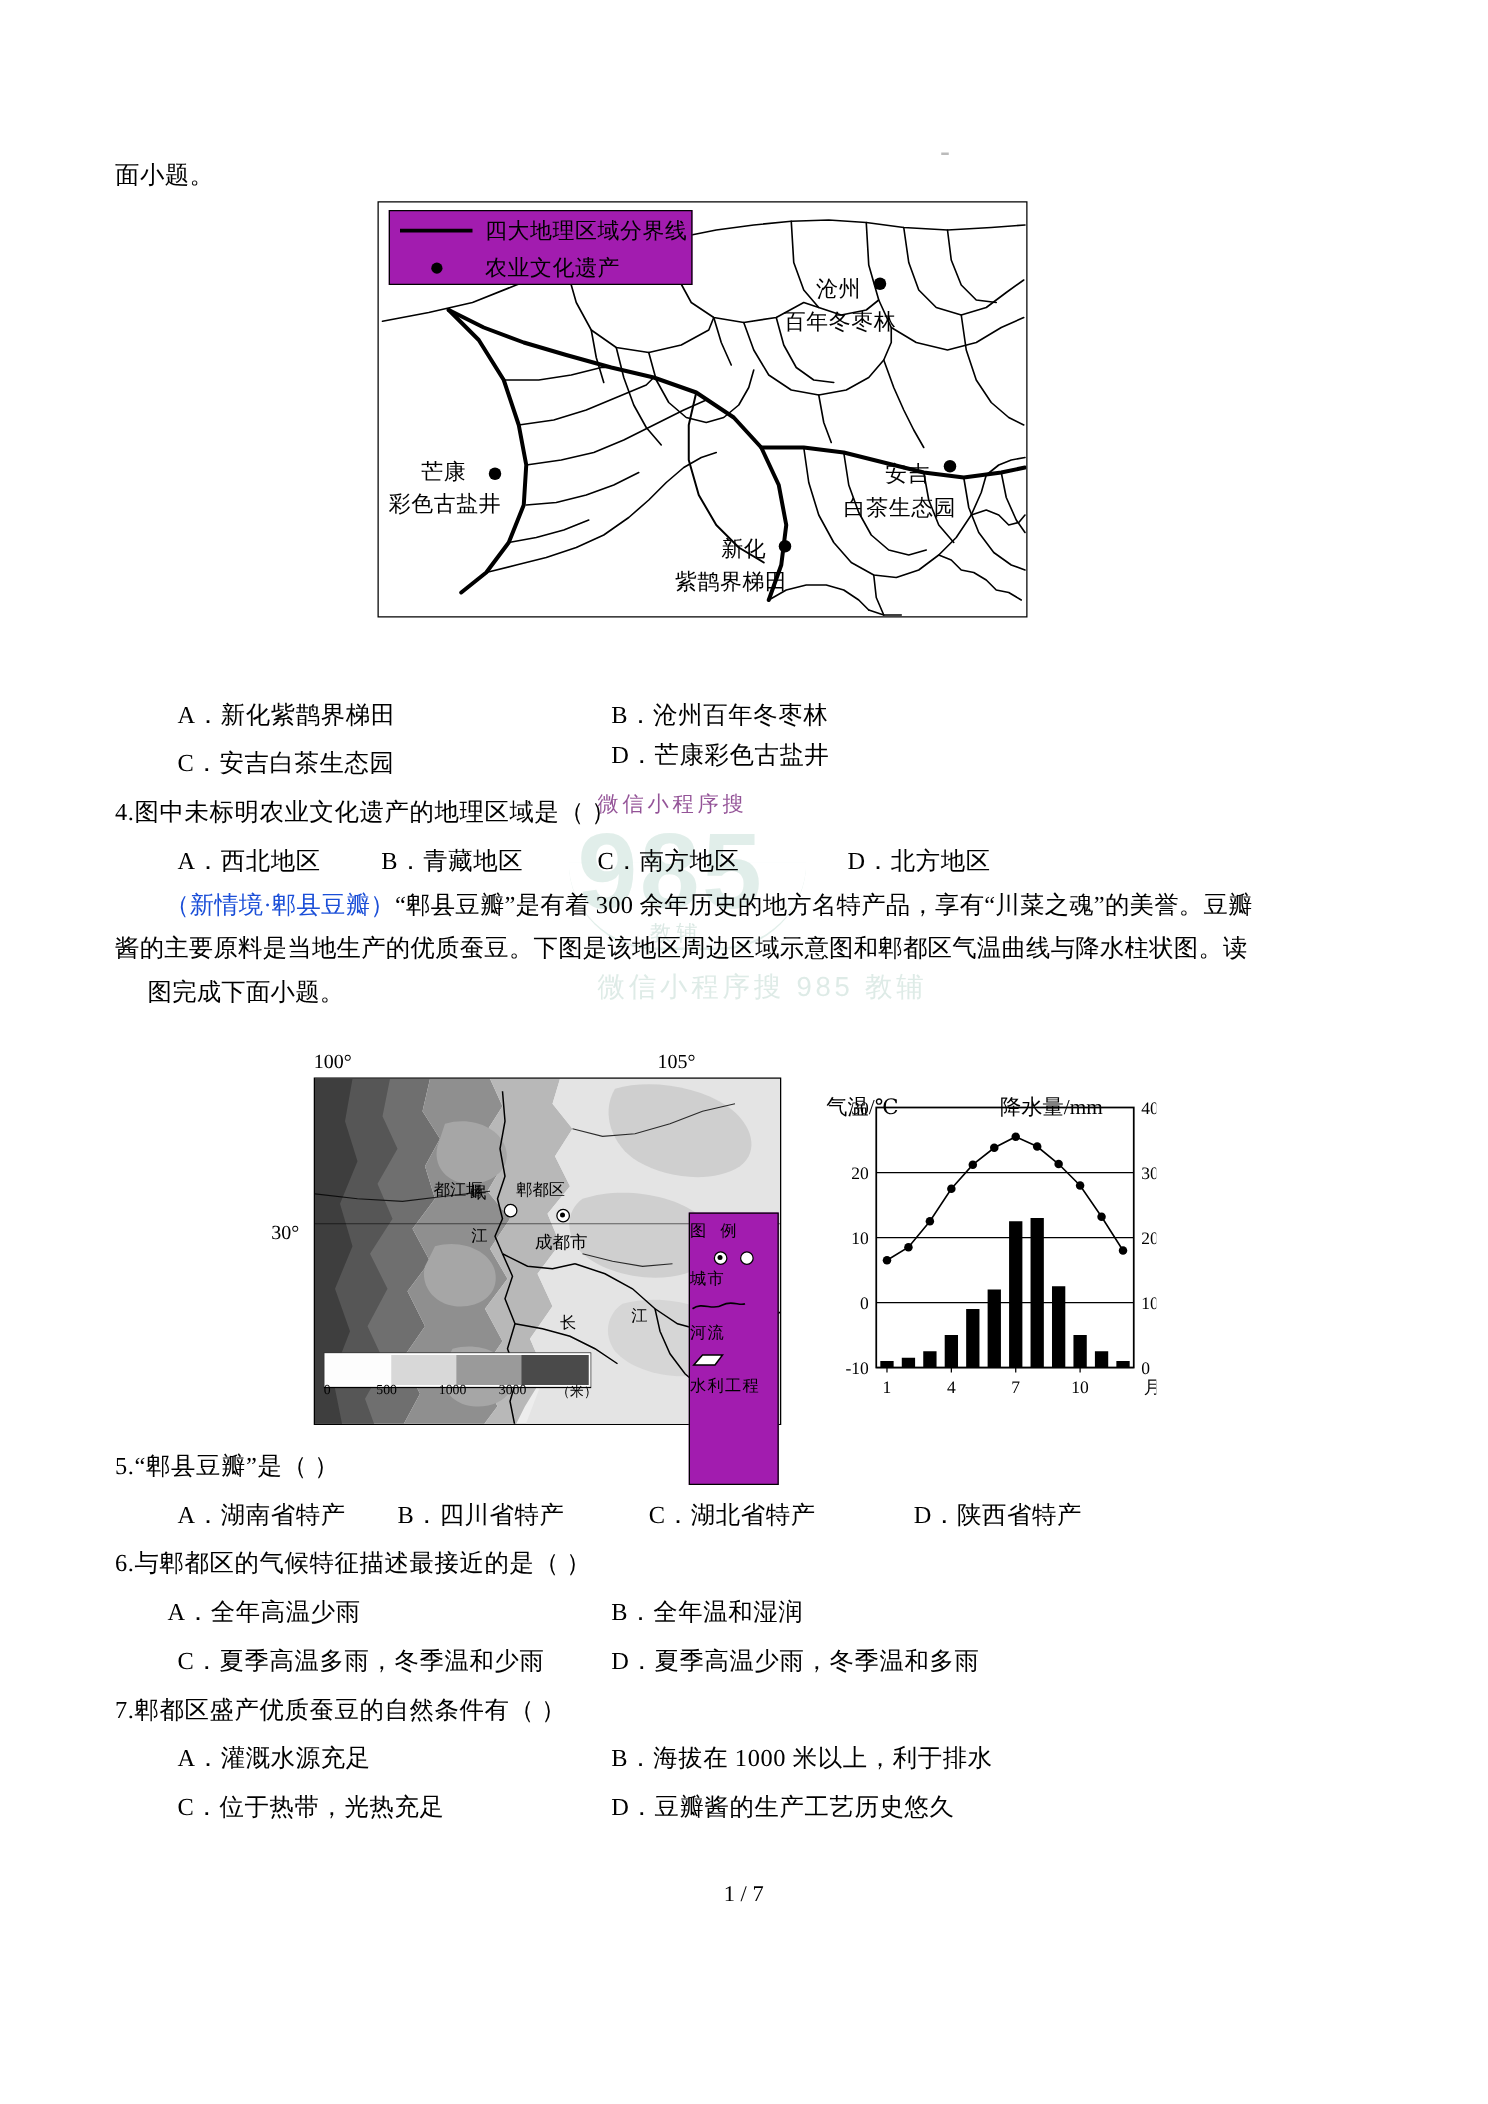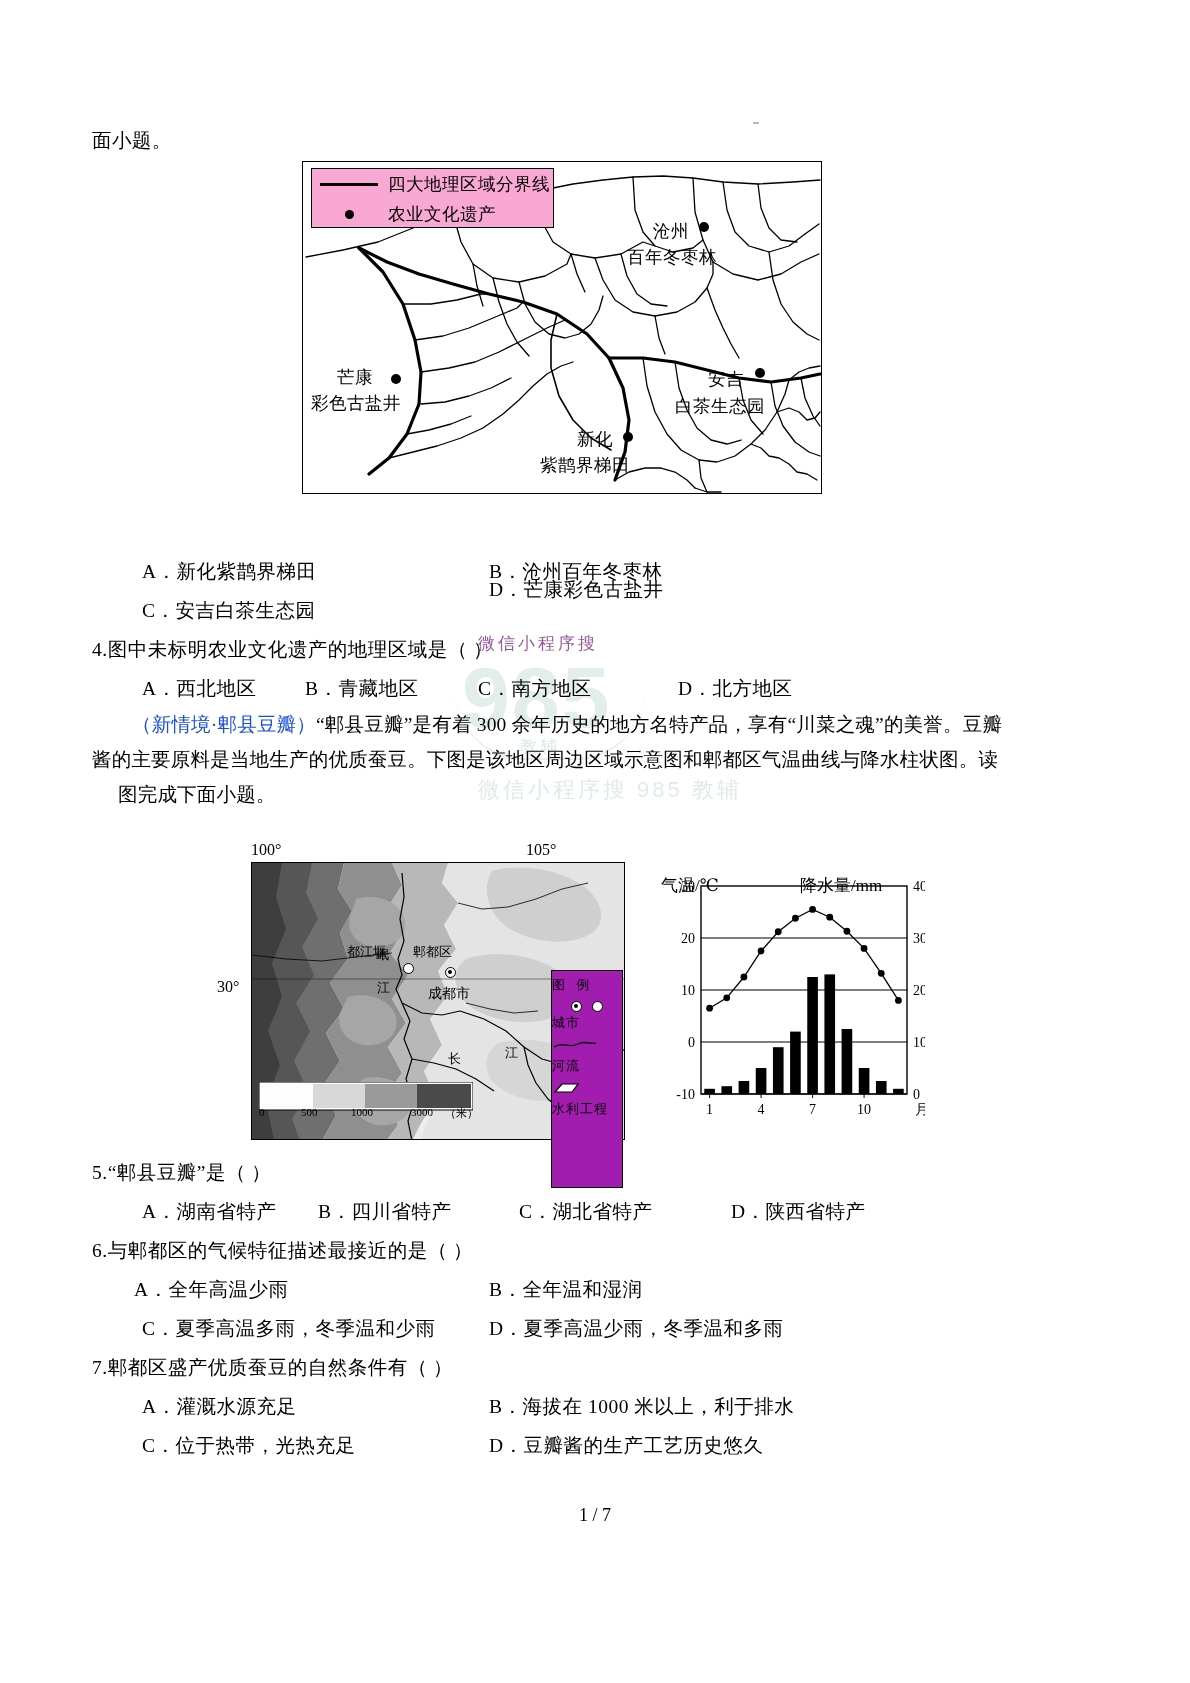--- a/index.html
+++ b/index.html
@@ -78,21 +78,21 @@
     border: 1.6px solid #000;
     background: #fff;
     overflow: hidden;
   }
   #map1 svg { display: block; }
   .legendbox {
     position: absolute;
     left: 8px; top: 6px;
     width: 243px; height: 60px;
     border: 1.4px solid #000;
-    background: #f9a8d4;
+    background: #a21caf;
     z-index: 5;
   }
   .legend-row {
     display: flex; align-items: center;
     height: 30px; padding-left: 8px;
   }
   .legend-line {
     width: 58px; height: 0;
     border-top: 3px solid #000;
     margin-right: 10px;
@@ -324,21 +324,21 @@
 
   <div class="qline" style="position:absolute;left:142px;top:558px;">
     <span>A．</span><span>新化紫鹊界梯田</span>
   </div>
   <div class="qline" style="position:absolute;left:489px;top:558px;">
     <span>B．</span><span>沧州百年冬枣林</span>
   </div>
   <div class="qline" style="position:absolute;left:142px;top:597px;">
     <span>C．</span><span>安吉白茶生态园</span>
   </div>
-  <div class="qline" style="position:absolute;left:489px;top:576px;">
+  <div class="qline" style="position:absolute;left:489px;top:590px;">
     <span>D．</span><span>芒康彩色古盐井</span>
   </div>
 
   <div class="qline" style="position:absolute;left:92px;top:636px;">4.图中未标明农业文化遗产的地理区域是（        ）</div>
   <div class="qline" style="position:absolute;left:142px;top:675px;">
     <span>A．</span><span>西北地区</span>
   </div>
   <div class="qline" style="position:absolute;left:305px;top:675px;">
     <span>B．</span><span>青藏地区</span>
   </div>
@@ -445,21 +445,21 @@
       <rect x="0" y="0" width="214" height="28" fill="#fff" stroke="#000" stroke-width="1"></rect>
       <rect x="2" y="2" width="52" height="24" fill="#fdfdfd"></rect>
       <rect x="54" y="2" width="52" height="24" fill="#d8d8d8"></rect>
       <rect x="106" y="2" width="52" height="24" fill="#9a9a9a"></rect>
       <rect x="158" y="2" width="54" height="24" fill="#4a4a4a"></rect>
     </svg>
     <div style="position:absolute;left:0;top:24px;width:214px;font-size:11px;">
       <span style="position:absolute;left:0px;">0</span>
       <span style="position:absolute;left:42px;">500</span>
       <span style="position:absolute;left:92px;">1000</span>
-      <span style="position:absolute;left:152px;font-family:Liberation Serif, serif;">3000</span>
+      <span style="position:absolute;left:140px;font-family:Liberation Serif, serif;">3000</span>
       <span style="position:absolute;left:186px;">（米）</span>
     </div>
   </div>
 
   <div class="ct-title" style="left:661px;top:874px;">气温/℃</div>
   <div class="ct-title" style="left:800px;top:874px;">降水量/mm</div>
 
   <div id="climate">
     <svg id="climate-svg" width="270" height="270" viewBox="0 0 270 270">
         <rect x="46" y="18" width="206" height="208" fill="none" stroke="#000" stroke-width="1.4"></rect>

